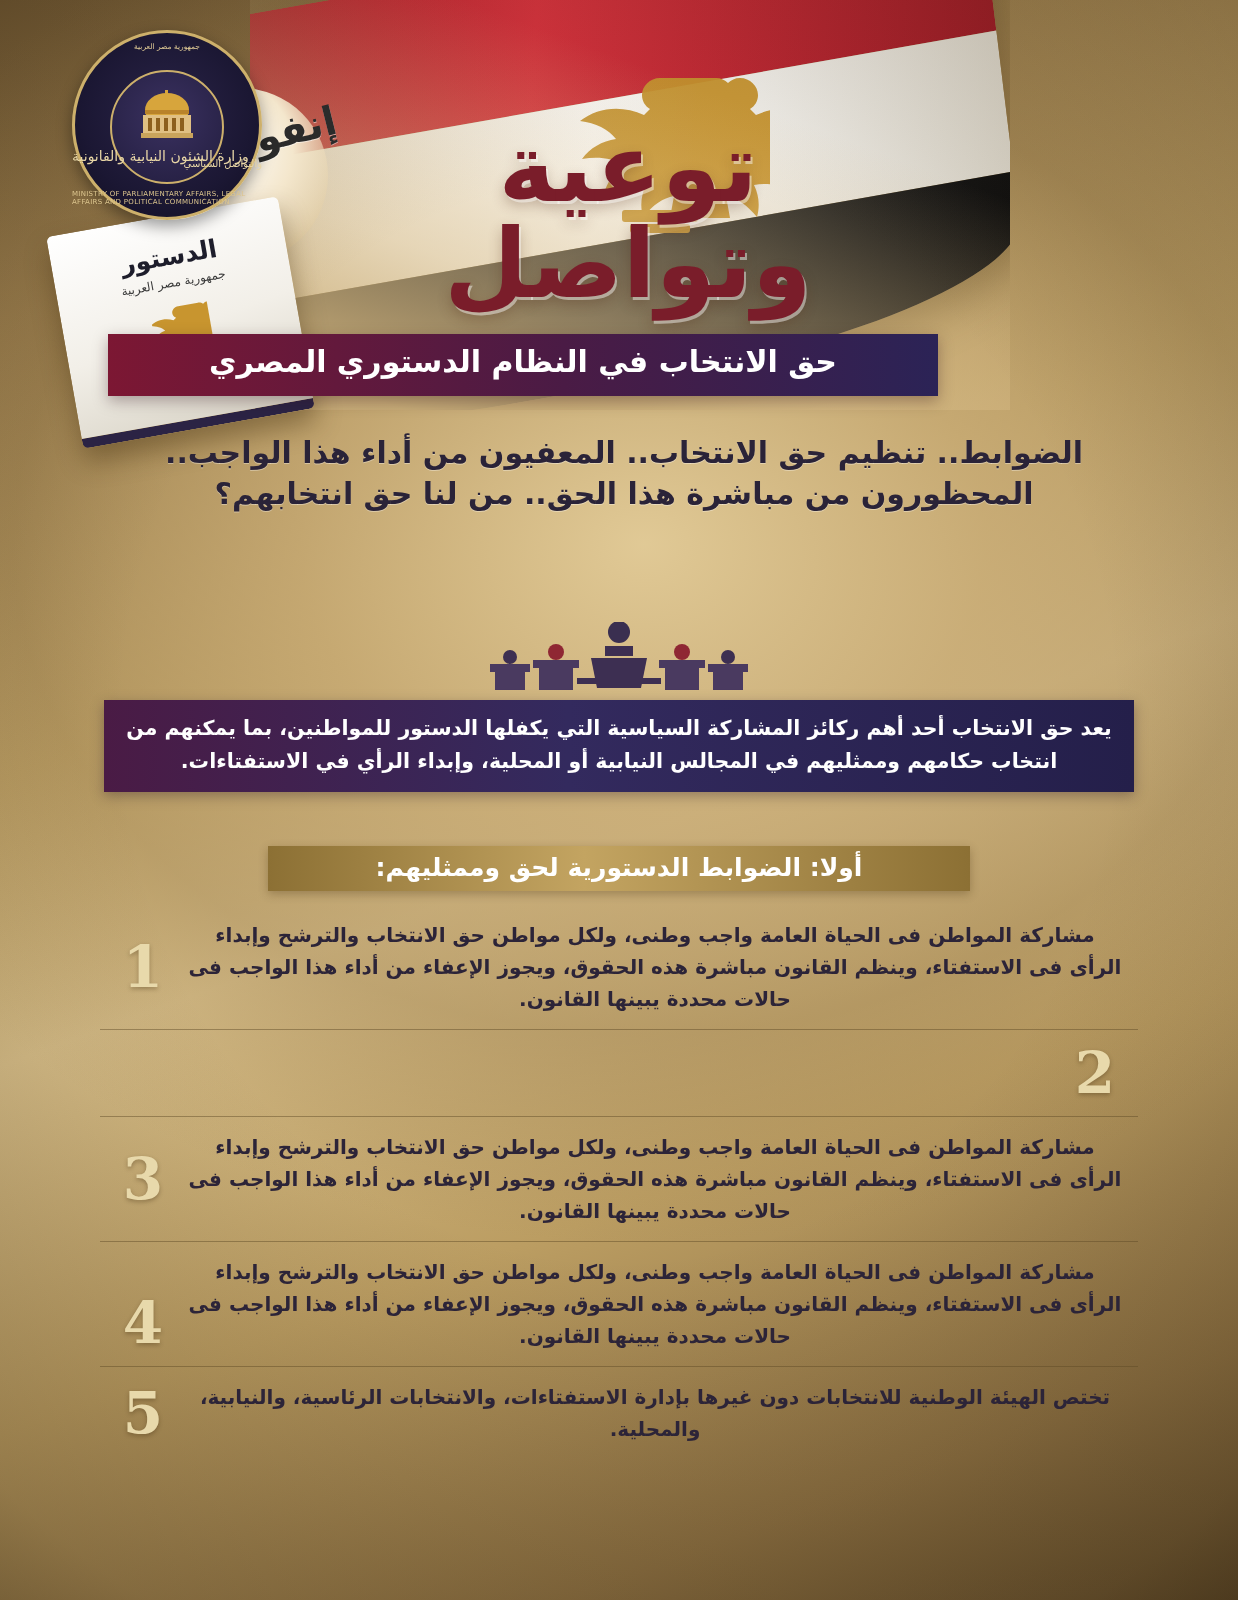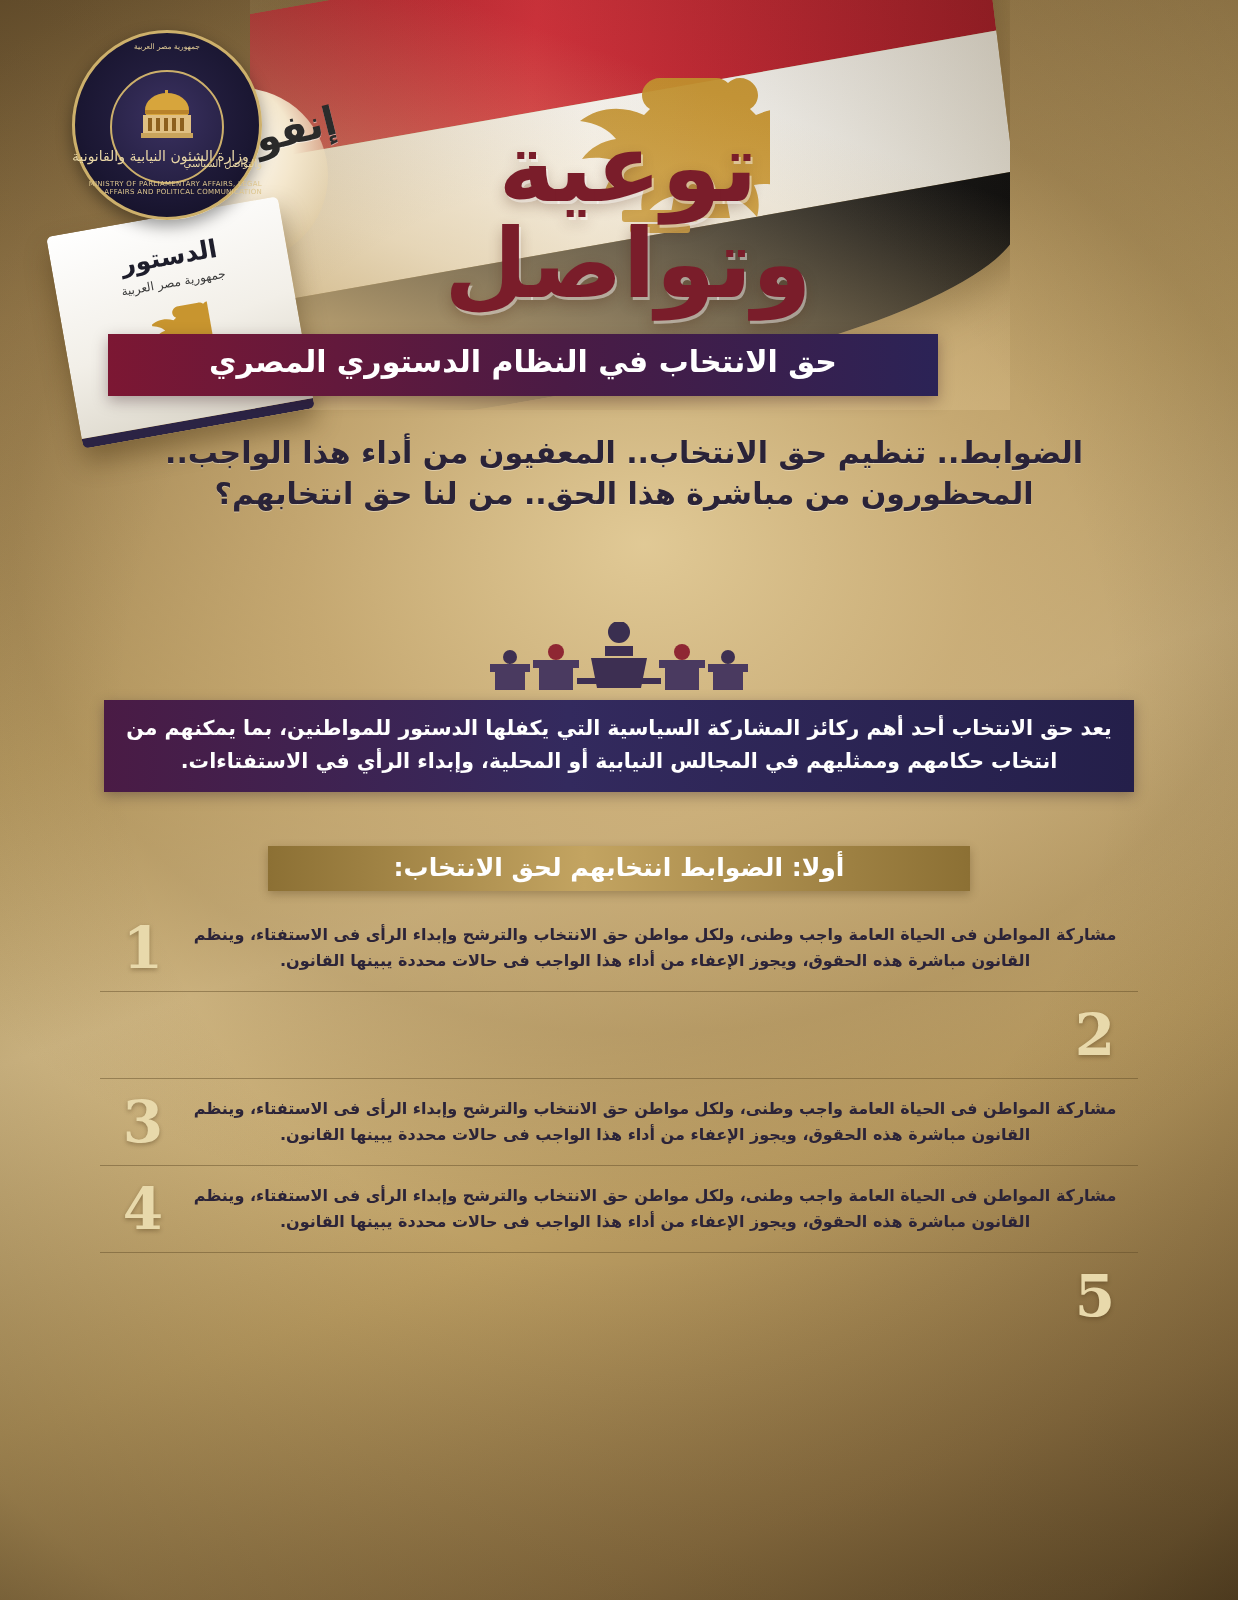--- a/index.html
+++ b/index.html
@@ -88,21 +88,21 @@
     position:absolute; left: 38px; top: 40px; width: 114px; height: 114px; border-radius: 50%;
     border: 2px solid #cdb06b;
     background: radial-gradient(circle at 50% 40%, #3a3160 0%, #221d3e 100%);
   }
   .seal-dome { position:absolute; left:50%; top: 58px; transform: translateX(-50%); }
   .seal-text-top {
     position:absolute; top: 12px; width: 100%; text-align:center; font-size: 7.5px; color:#e3cd97; letter-spacing:.5px;
   }
   .seal-text-ar1 { position:absolute; top: 118px; width:100%; text-align:left; font-size: 14px; color:#e8d6a6; }
   .seal-text-ar2 { position:absolute; top: 128px; width:100%; font-size: 10px; color:#e8d6a6; }
-  .seal-text-bottom { position:absolute; bottom: 24px; width:100%; text-align:right; font-size: 7px; color:#dcc58e; letter-spacing:.3px; }
+  .seal-text-bottom { position:absolute; bottom: 14px; width:100%; text-align:left; font-size: 7px; color:#dcc58e; letter-spacing:.3px; }
 
   
   .brand {
     position: absolute; top: 120px; right: 330px; width: 560px; text-align: center;
     font-family: "DejaVu Sans", "Liberation Sans", sans-serif;
     font-size: 96px; font-weight: bold; color: #7a1d2a;
     text-shadow: 2px 3px 0 rgba(255,255,255,0.45), 0 6px 14px rgba(80,40,20,0.3);
     letter-spacing: -2px;
     line-height: 1;
   }
@@ -144,21 +144,21 @@
     color: #ffffff; font-size: 25px; font-weight: bold; text-align: center;
     padding: 7px 14px 9px;
     box-shadow: 0 3px 9px rgba(60,40,10,0.3);
   }
 
   
   .list { position: absolute; top: 905px; right: 100px; left: 100px; }
   .item { display: flex; align-items: center; padding: 14px 0 14px; border-bottom: 1px solid rgba(90,70,35,0.45); }
   .item:last-child { border-bottom: none; }
   .item-text {
-    flex: 1; text-align: center; color: #2c2438; font-size: 16px; font-weight: bold; line-height: 1.6;
+    flex: 1; text-align: center; color: #2c2438; font-size: 20px; font-weight: bold; line-height: 1.6;
     padding: 0 14px 0 0;
   }
   .item-num {
     width: 86px; text-align: center;
     font-size: 58px; font-weight: bold; color: #e8d9ab;
     font-family: "DejaVu Serif", "Liberation Serif", serif;
     text-shadow: 0 2px 4px rgba(60,40,15,0.35);
     line-height: 1;
   }
   .item-num.low { align-self: flex-end; }
@@ -255,21 +255,21 @@
       <circle cx="97" cy="30" r="8" fill="#8f2733"></circle>
       <rect x="36" y="48" width="30" height="20"></rect>
       <rect x="31" y="42" width="40" height="8"></rect>
       <circle cx="51" cy="35" r="7" fill="#3d2f52"></circle>
     </g>
   </svg>
 </div>
 
 <div class="intro">يعد حق الانتخاب أحد أهم ركائز المشاركة السياسية التي يكفلها الدستور للمواطنين، بما يمكنهم من انتخاب حكامهم وممثليهم في المجالس النيابية أو المحلية، وإبداء الرأي في الاستفتاءات.</div>
 
-<div class="section-head">أولا: الضوابط انتخابهم لحق الانتخاب:</div>
+<div class="section-head">أولا: الضوابط الدستورية لحق وممثليهم:</div>
 
 <div class="list">
 
   <div class="item">
     <div class="item-text">مشاركة المواطن فى الحياة العامة واجب وطنى، ولكل مواطن حق الانتخاب والترشح وإبداء الرأى فى الاستفتاء، وينظم القانون مباشرة هذه الحقوق، ويجوز الإعفاء من أداء هذا الواجب فى حالات محددة يبينها القانون.</div>
     <div class="item-num">1</div>
   </div>
 
   <div class="item">
     <div class="item-num low">2</div>
@@ -279,16 +279,17 @@
     <div class="item-text">مشاركة المواطن فى الحياة العامة واجب وطنى، ولكل مواطن حق الانتخاب والترشح وإبداء الرأى فى الاستفتاء، وينظم القانون مباشرة هذه الحقوق، ويجوز الإعفاء من أداء هذا الواجب فى حالات محددة يبينها القانون.</div>
     <div class="item-num">3</div>
   </div>
 
   <div class="item">
     <div class="item-text">مشاركة المواطن فى الحياة العامة واجب وطنى، ولكل مواطن حق الانتخاب والترشح وإبداء الرأى فى الاستفتاء، وينظم القانون مباشرة هذه الحقوق، ويجوز الإعفاء من أداء هذا الواجب فى حالات محددة يبينها القانون.</div>
     <div class="item-num low">4</div>
   </div>
 
   <div class="item">
+    <div class="item-text">تختص الهيئة الوطنية للانتخابات دون غيرها بإدارة الاستفتاءات، والانتخابات الرئاسية، والنيابية، والمحلية.</div>
     <div class="item-num">5</div>
   </div>
 
 </div>
 
 </body></html>

